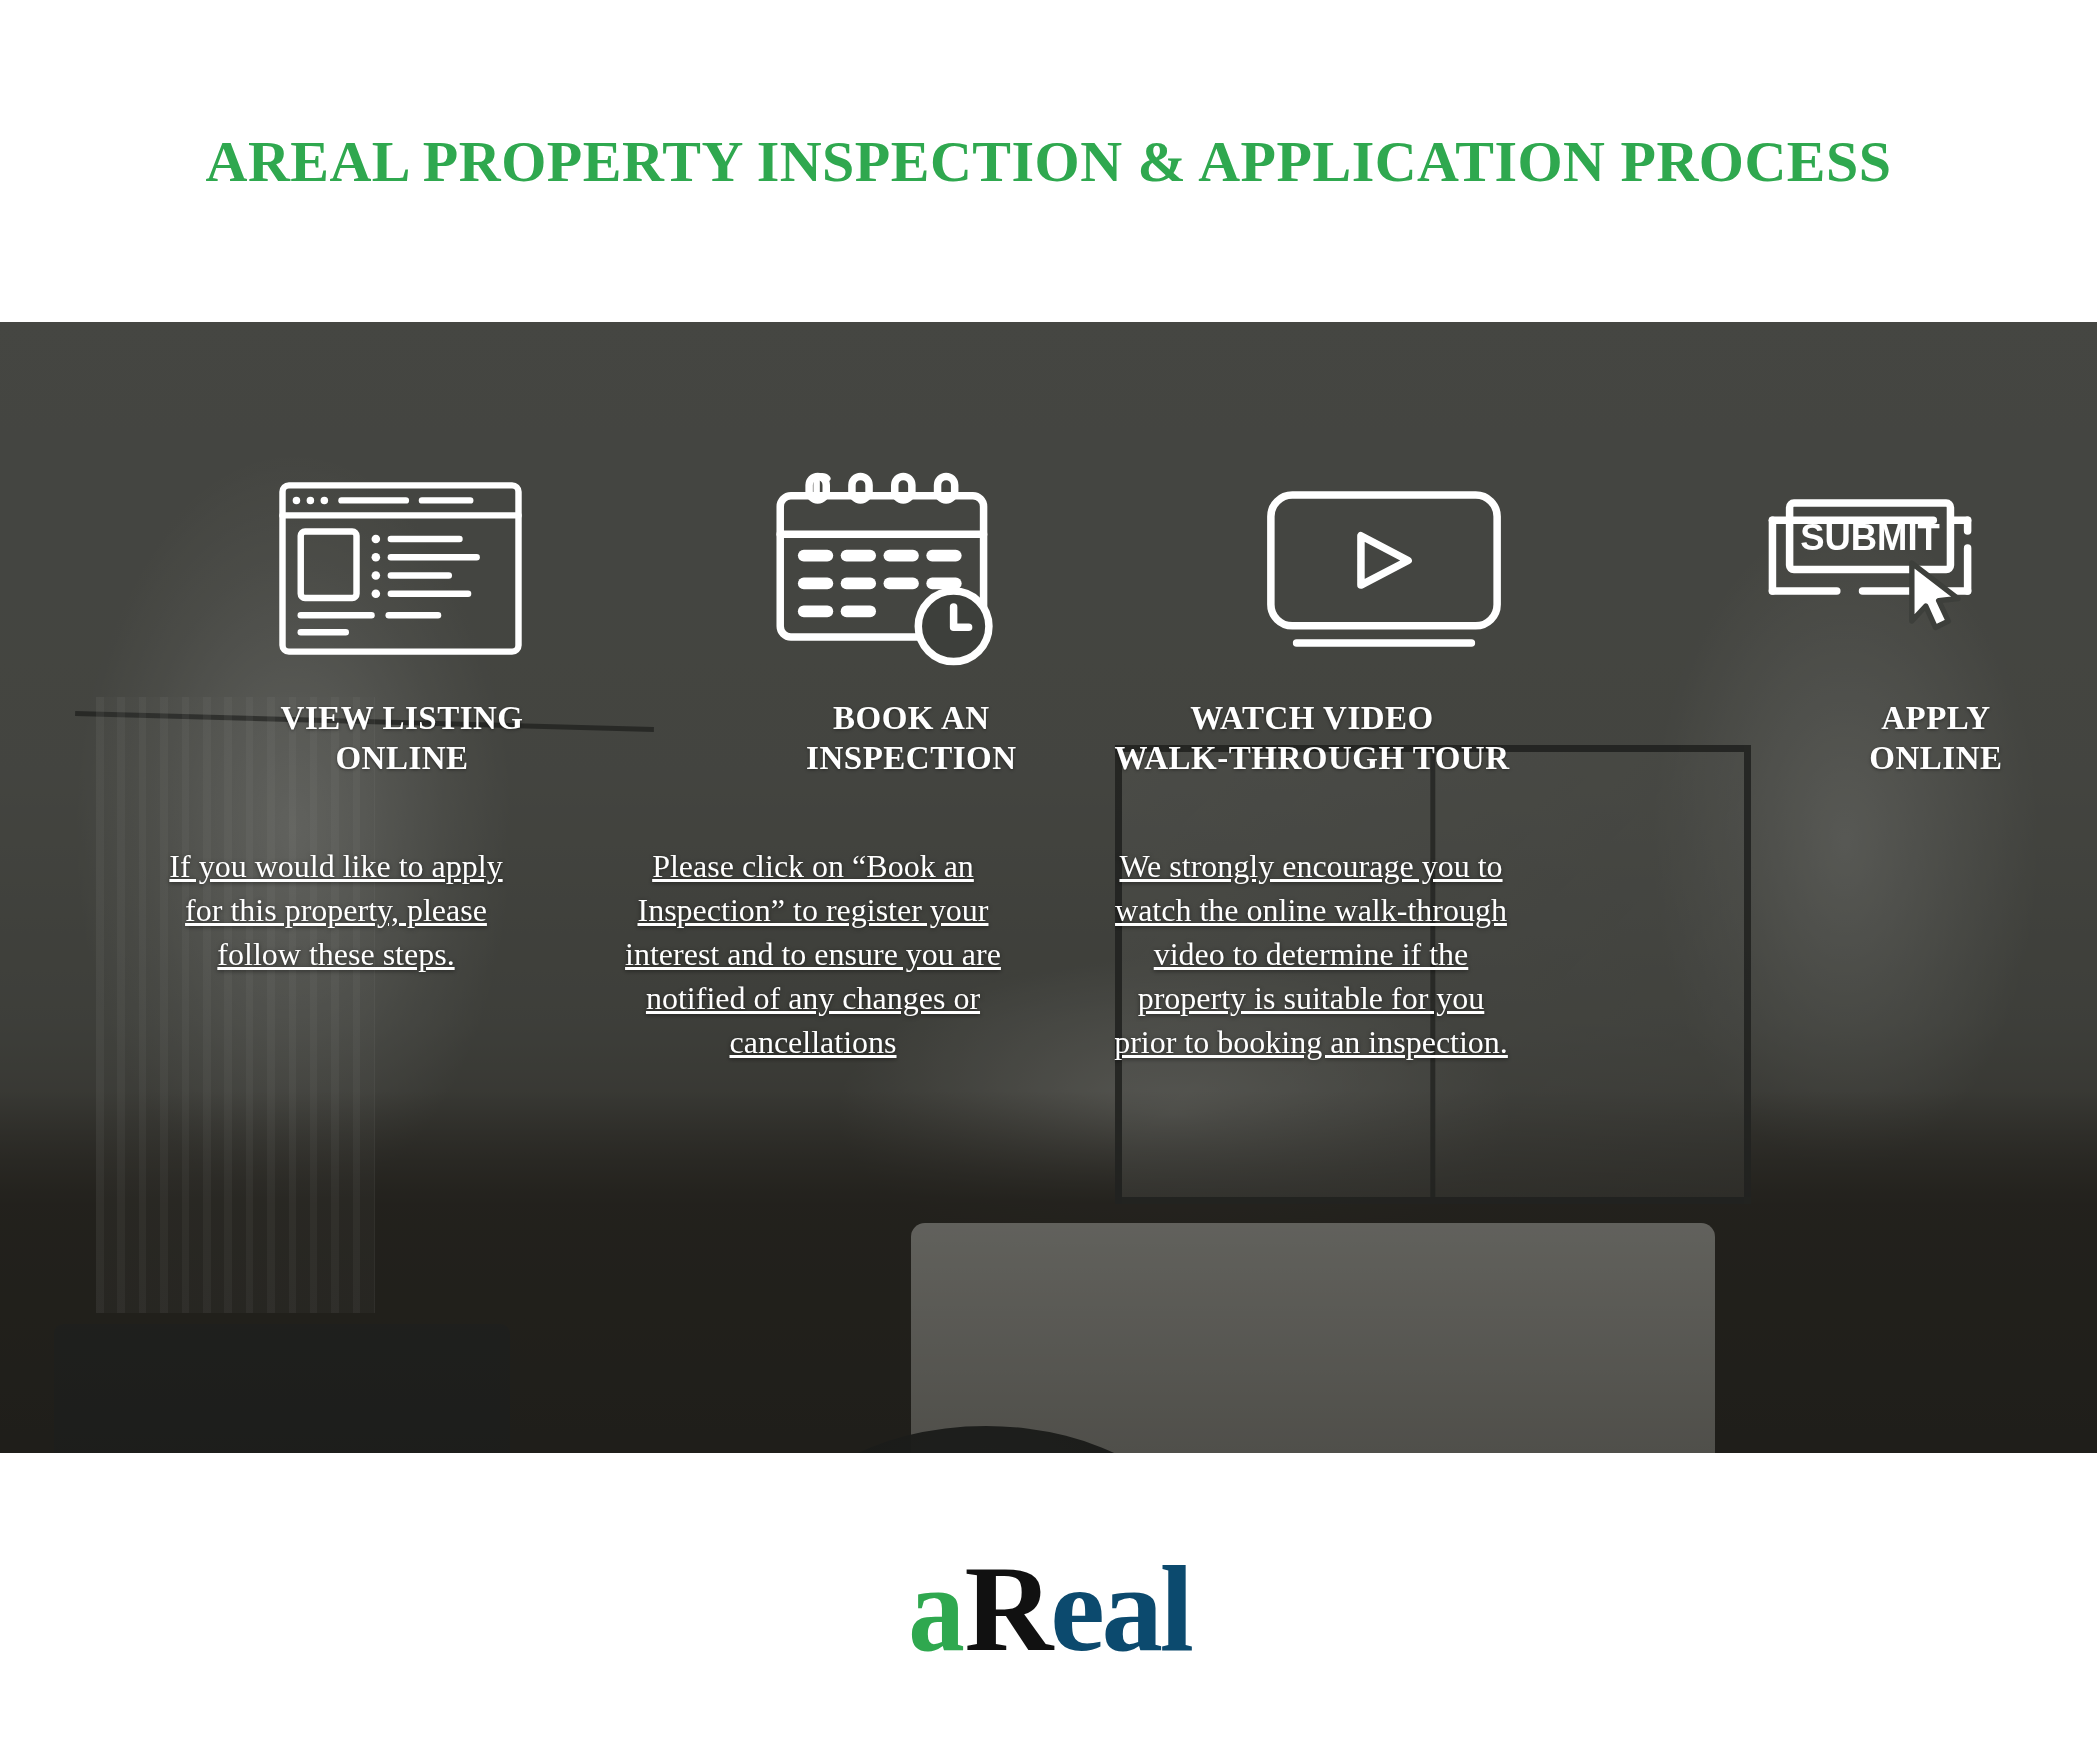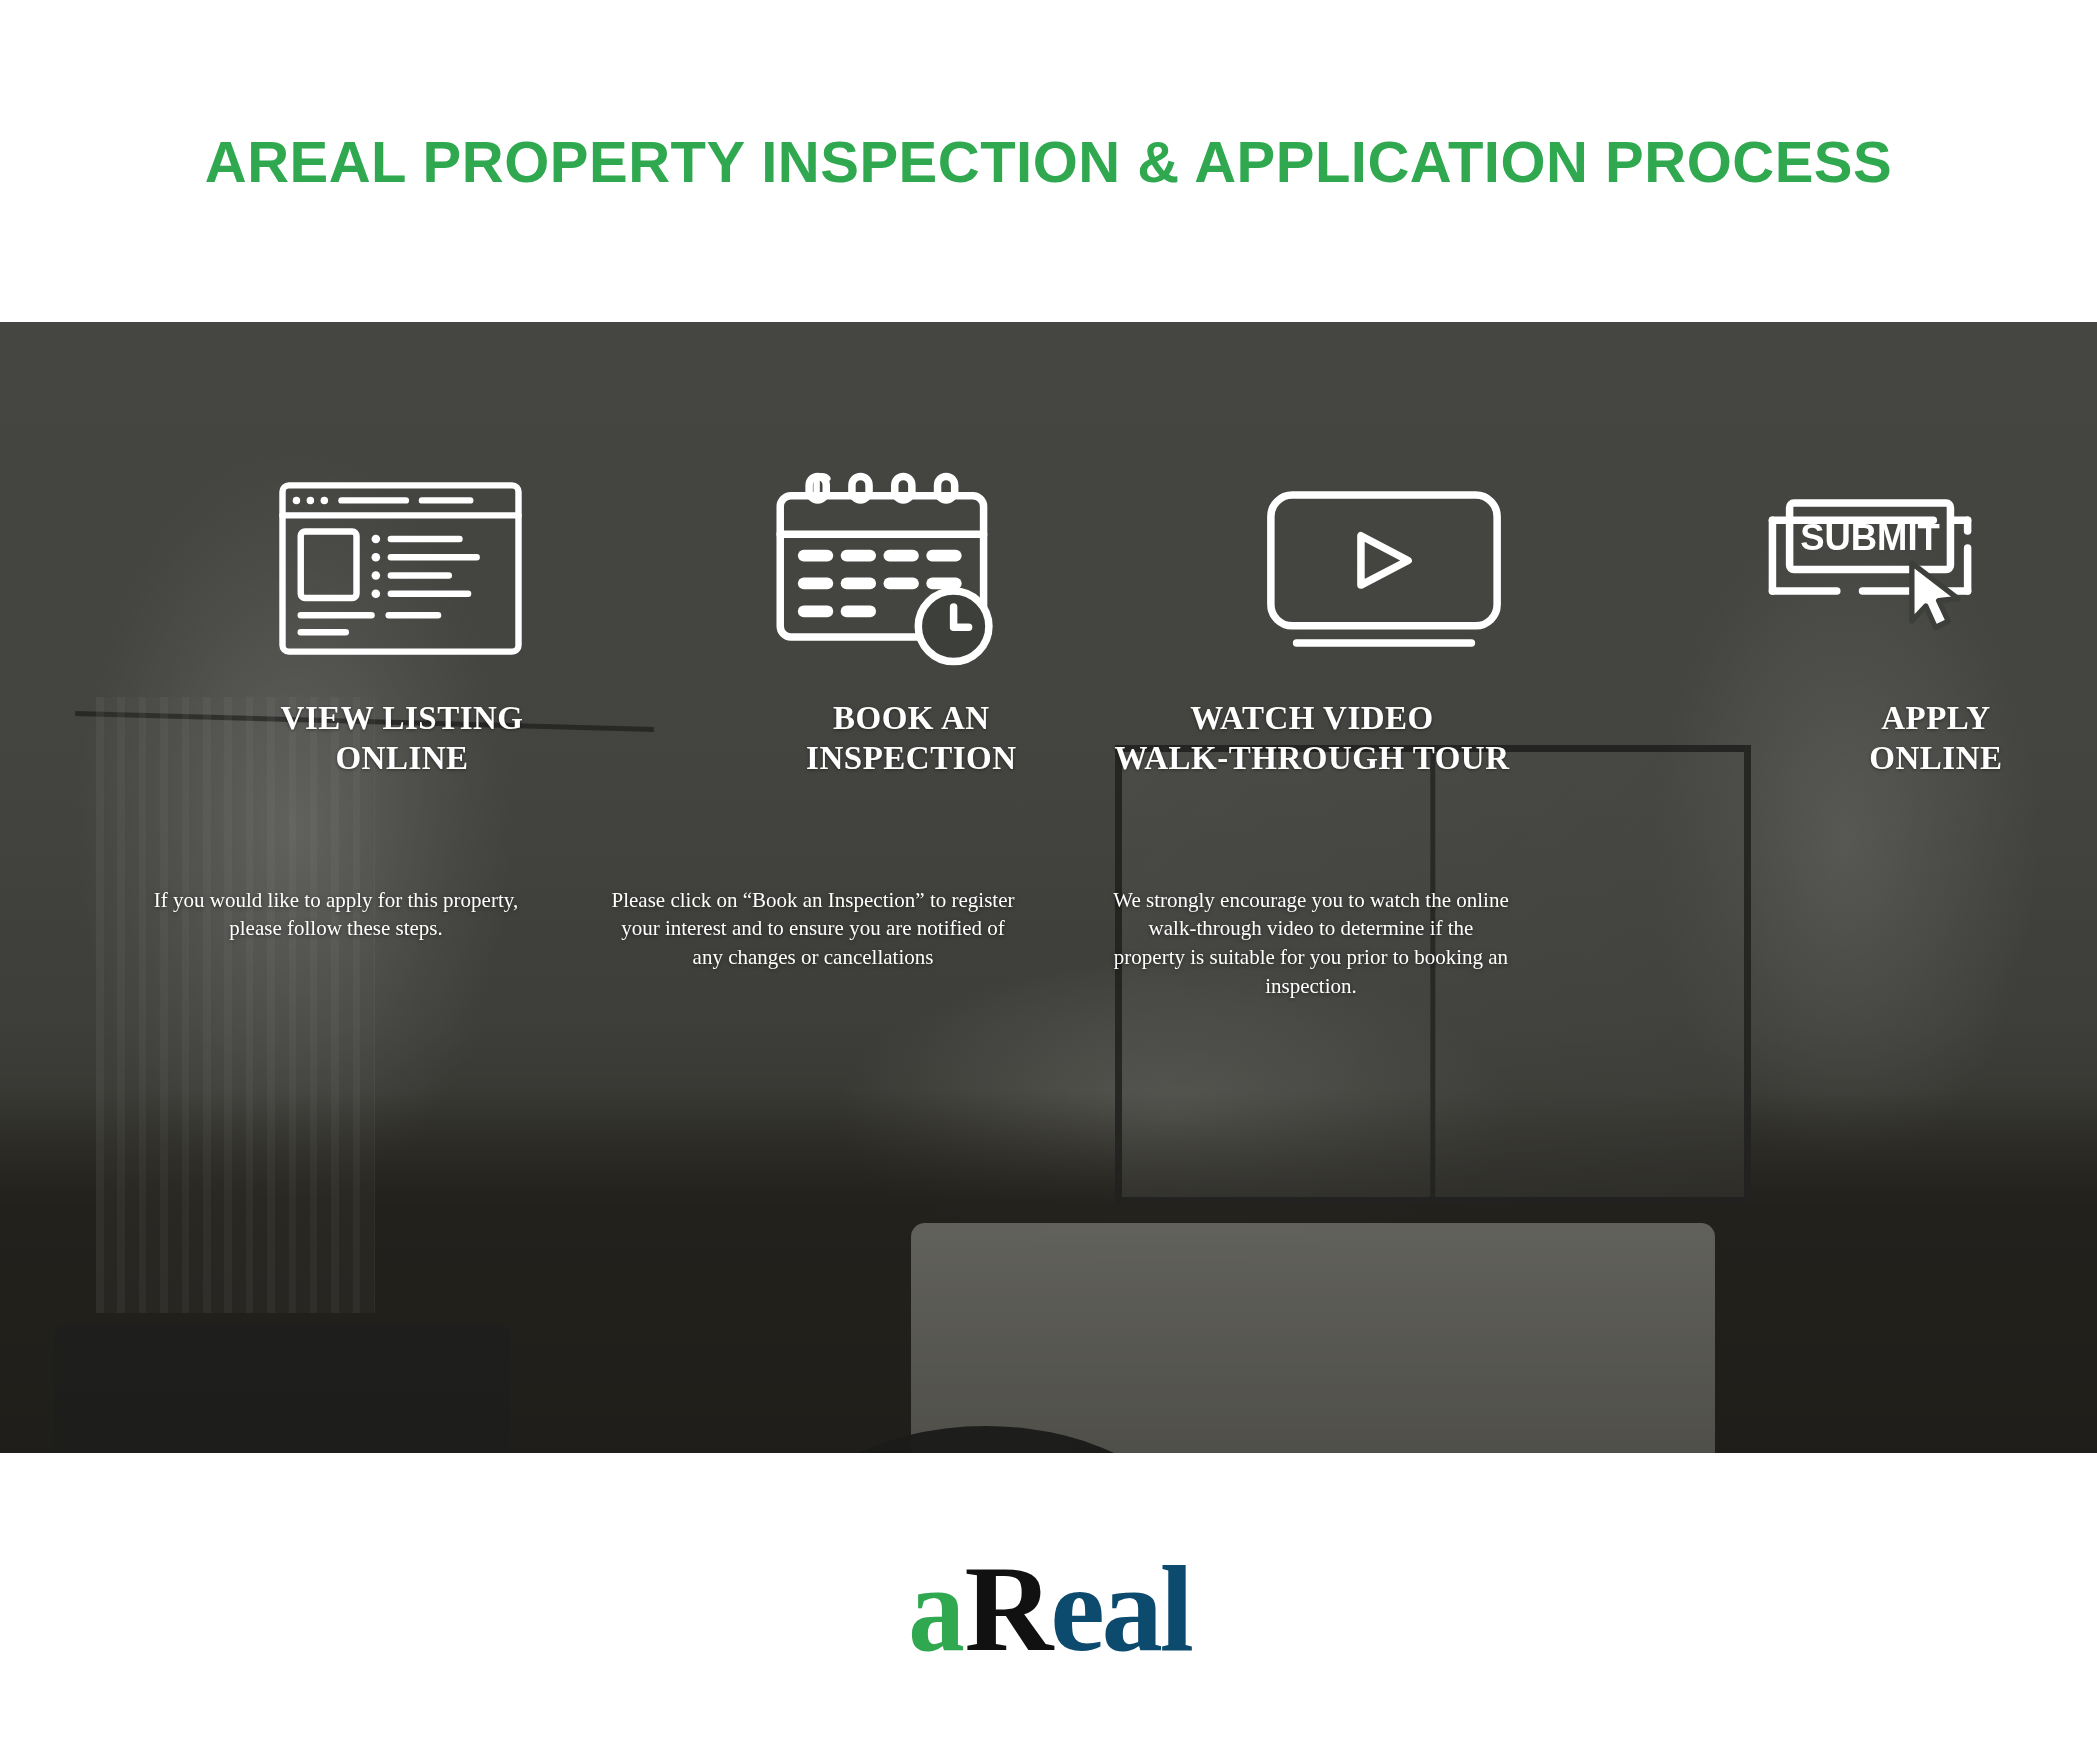--- a/index.html
+++ b/index.html
@@ -17,21 +17,21 @@
 
   
   .header {
     height: 322px;
     display: flex;
     align-items: center;
     justify-content: center;
     background: #ffffff;
   }
   .header-title {
-    font-family: Liberation Sans, sans-serif;
+    font-family: Liberation Serif, serif;
     font-weight: bold;
     font-size: 58px;
     letter-spacing: 0.5px;
     color: #2fa84f;
     text-align: center;
     white-space: nowrap;
   }
 
   
   .hero {
@@ -170,25 +170,26 @@
     font-size: 33px;
     line-height: 1.22;
     letter-spacing: 0.5px;
     margin-top: 17px;
     text-shadow: 0 1.1px 3.2px rgba(0,0,0,0.45);
     white-space: pre-line;
   }
   .step-body {
     font-family: "Liberation Serif", serif;
     font-weight: normal;
-    font-size: 21px;
+    font-size: 32px;
     line-height: 1.38;
-    margin-top: 107px;
+    margin-top: 65px;
     width: 397px;
     text-shadow: 0 1.1px 4.3px rgba(0,0,0,0.5);
+    text-decoration: underline;
   }
   .step:nth-child(1) .step-body { width: 375px; }
   .step:nth-child(2) .step-body { width: 407px; }
   .step:nth-child(3) .step-body { width: 397px; }
   .step:nth-child(4) .step-body { width: 397px; }
 
   
   .footer {
     height: 310px;
     background: #ffffff;

